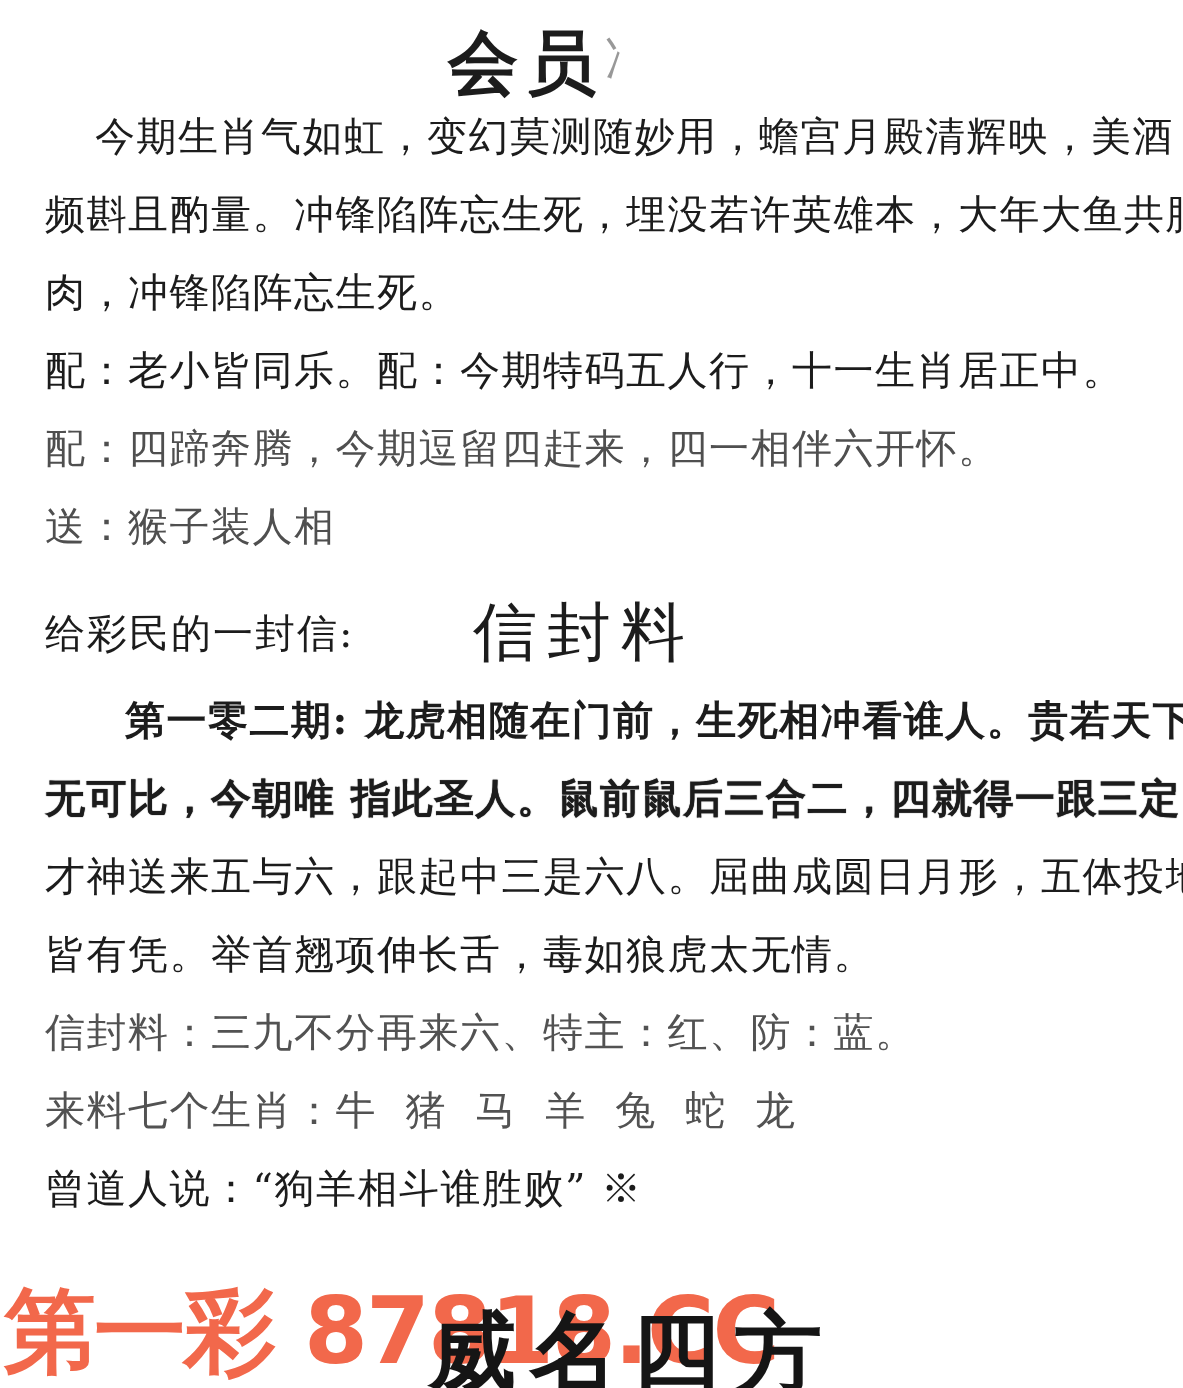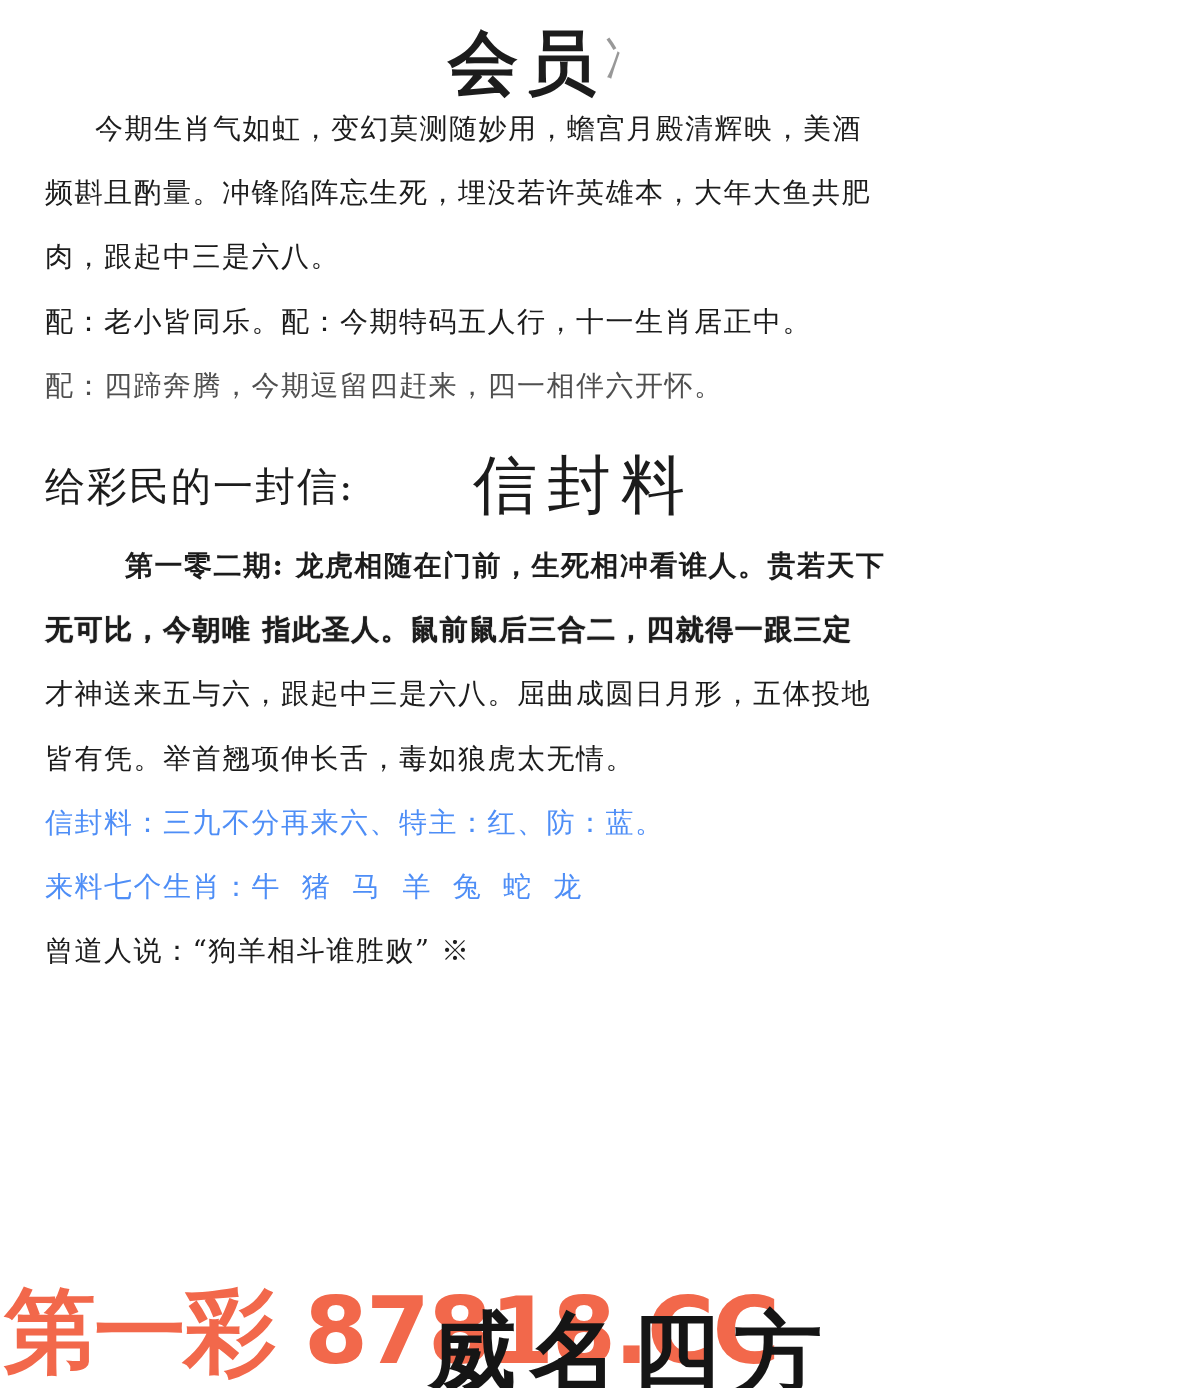--- a/index.html
+++ b/index.html
@@ -26,31 +26,31 @@
     white-space: pre;
   }
   .doc-title .partial {
     opacity: .45;
     font-size: 42px;
     font-weight: 400;
     letter-spacing: 0;
     vertical-align: 14px;
   }
   .line {
-    font-size: 28px;
+    font-size: 40px;
     line-height: 1.15;
     margin-bottom: 32px;
     letter-spacing: 1.5px;
     white-space: pre;
   }
   .indent-1 { text-indent: 50px; }
   .indent-2 { text-indent: 80px; font-weight: bold; }
   .heavy { font-weight: 700; text-shadow: 0 0 1px #1c1c1c; }
   .faint  { color: #4f4f4f; }
-  .fainter { color: #3b82f6; opacity: .9; }
+  .fainter { color: #404040; opacity: .9; }
   .envelope-header {
     display: flex;
     align-items: flex-end;
     margin: 36px 0 30px 0;
     height: 82px;
     gap: 28px;
   }
   .envelope-intro {
     font-size: 40px;
     letter-spacing: 2px;
@@ -93,24 +93,25 @@
 </style>
 </head>
 <body>
 
 <div class="page">
 
   <h1 class="doc-title"><span>会员</span><span class="partial">冫</span></h1>
 
   <div class="line indent-1">今期生肖气如虹，变幻莫测随妙用，蟾宫月殿清辉映，美酒</div>
   <div class="line">频斟且酌量。冲锋陷阵忘生死，埋没若许英雄本，大年大鱼共肥</div>
-  <div class="line">肉，跟起中三是六八。</div>
+  <div class="line">肉，冲锋陷阵忘生死。</div>
 
   <div class="line">配：老小皆同乐。配：今期特码五人行，十一生肖居正中。</div>
   <div class="line faint">配：四蹄奔腾，今期逗留四赶来，四一相伴六开怀。</div>
+  <div class="line faint">送：猴子装人相</div>
 
   <div class="envelope-header">
     <div class="envelope-intro">给彩民的一封信:</div>
     <div class="envelope-heading">信封料</div>
   </div>
 
   <div class="line indent-2">第一零二期: 龙虎相随在门前，生死相冲看谁人。贵若天下</div>
   <div class="line heavy">无可比，今朝唯 指此圣人。鼠前鼠后三合二，四就得一跟三定</div>
   <div class="line">才神送来五与六，跟起中三是六八。屈曲成圆日月形，五体投地</div>
   <div class="line">皆有凭。举首翘项伸长舌，毒如狼虎太无情。</div>

